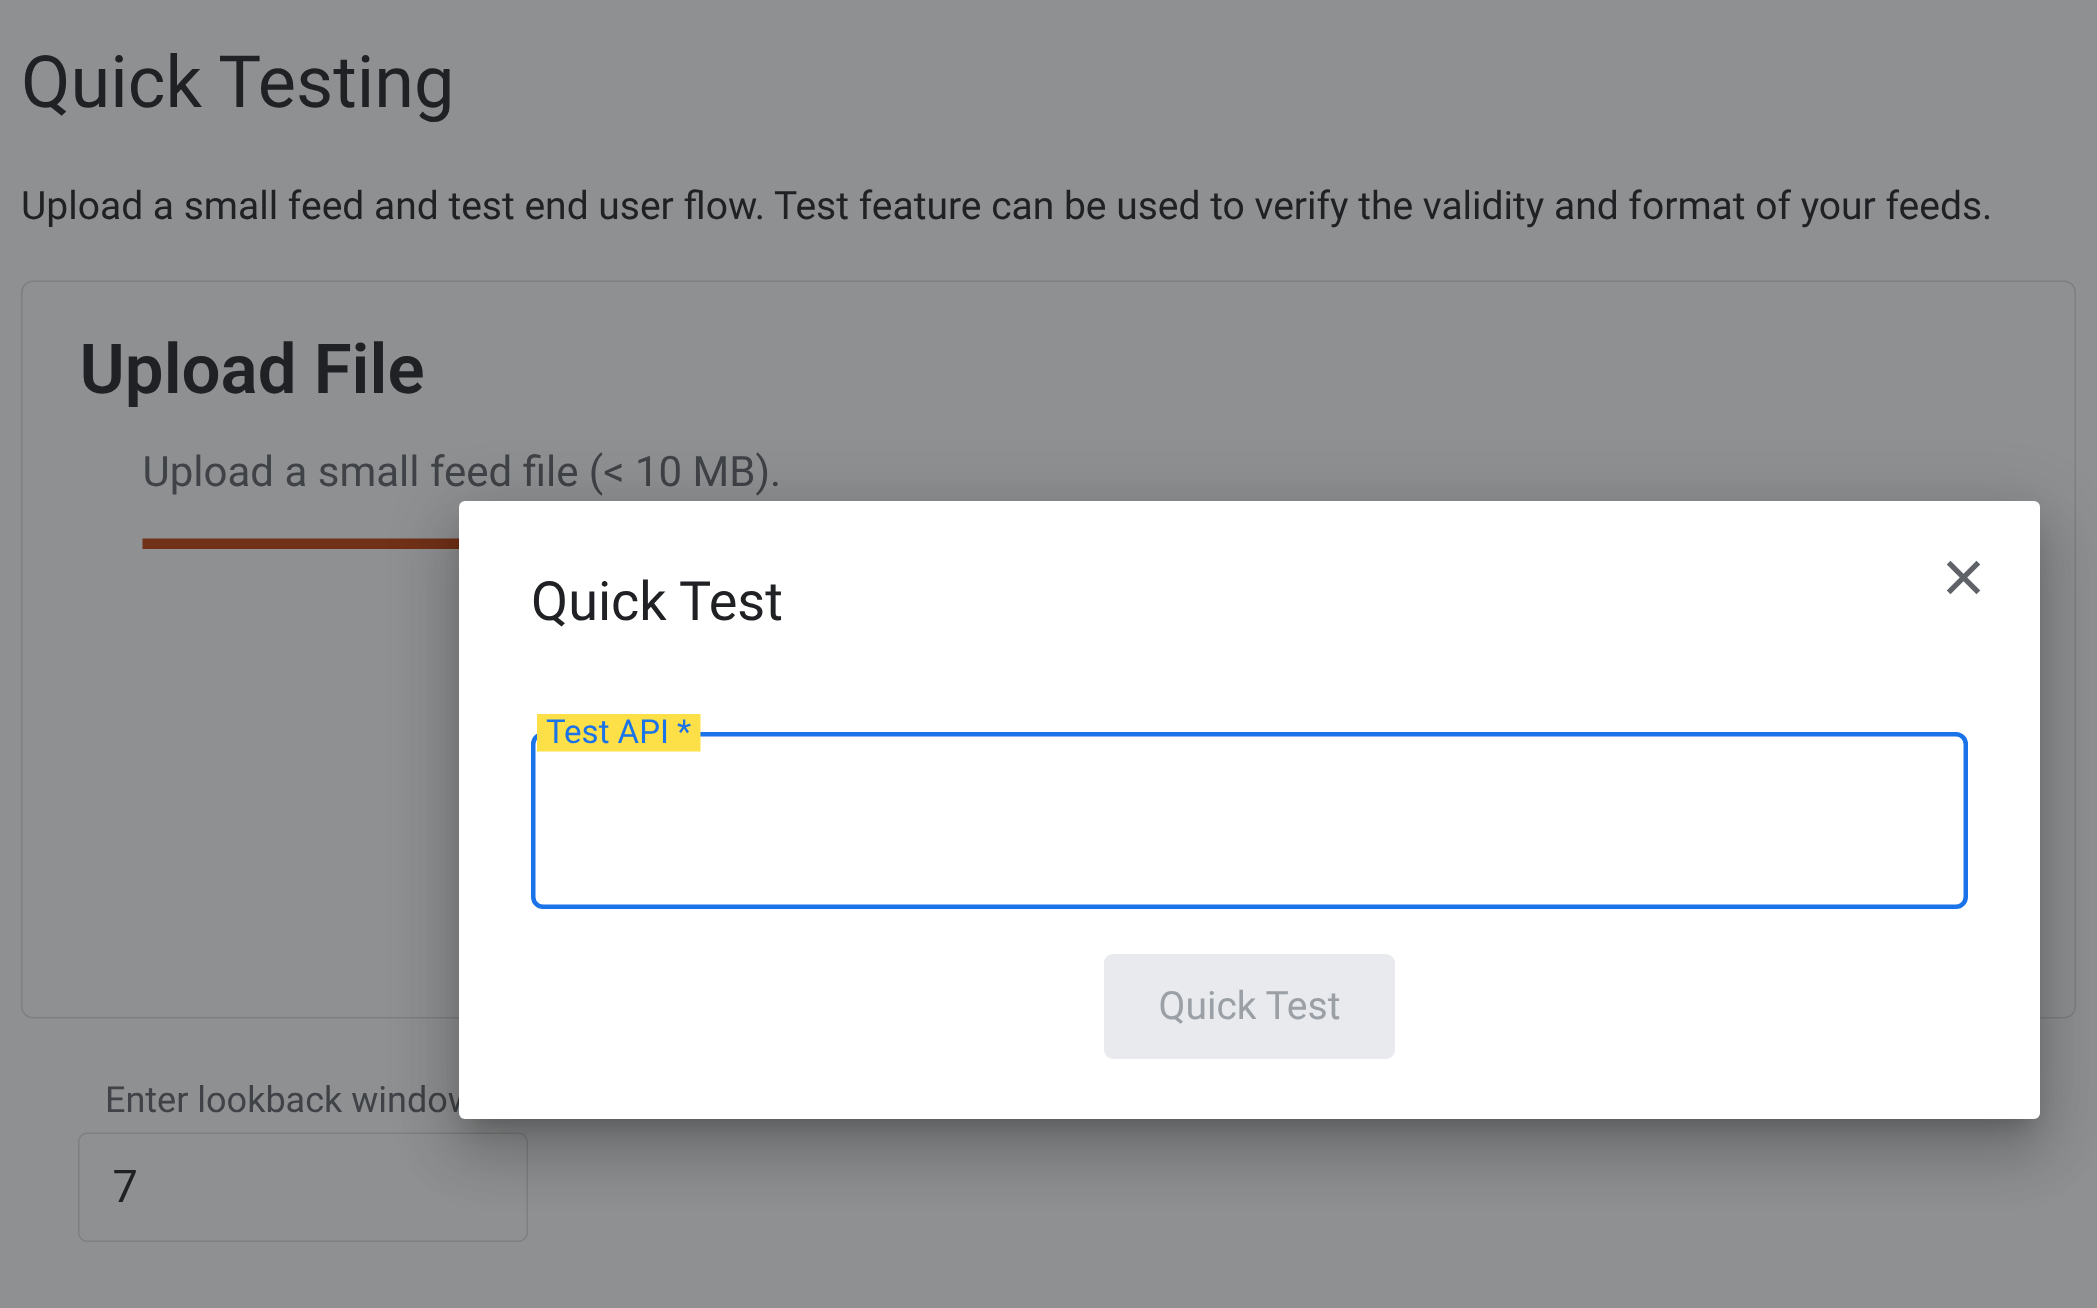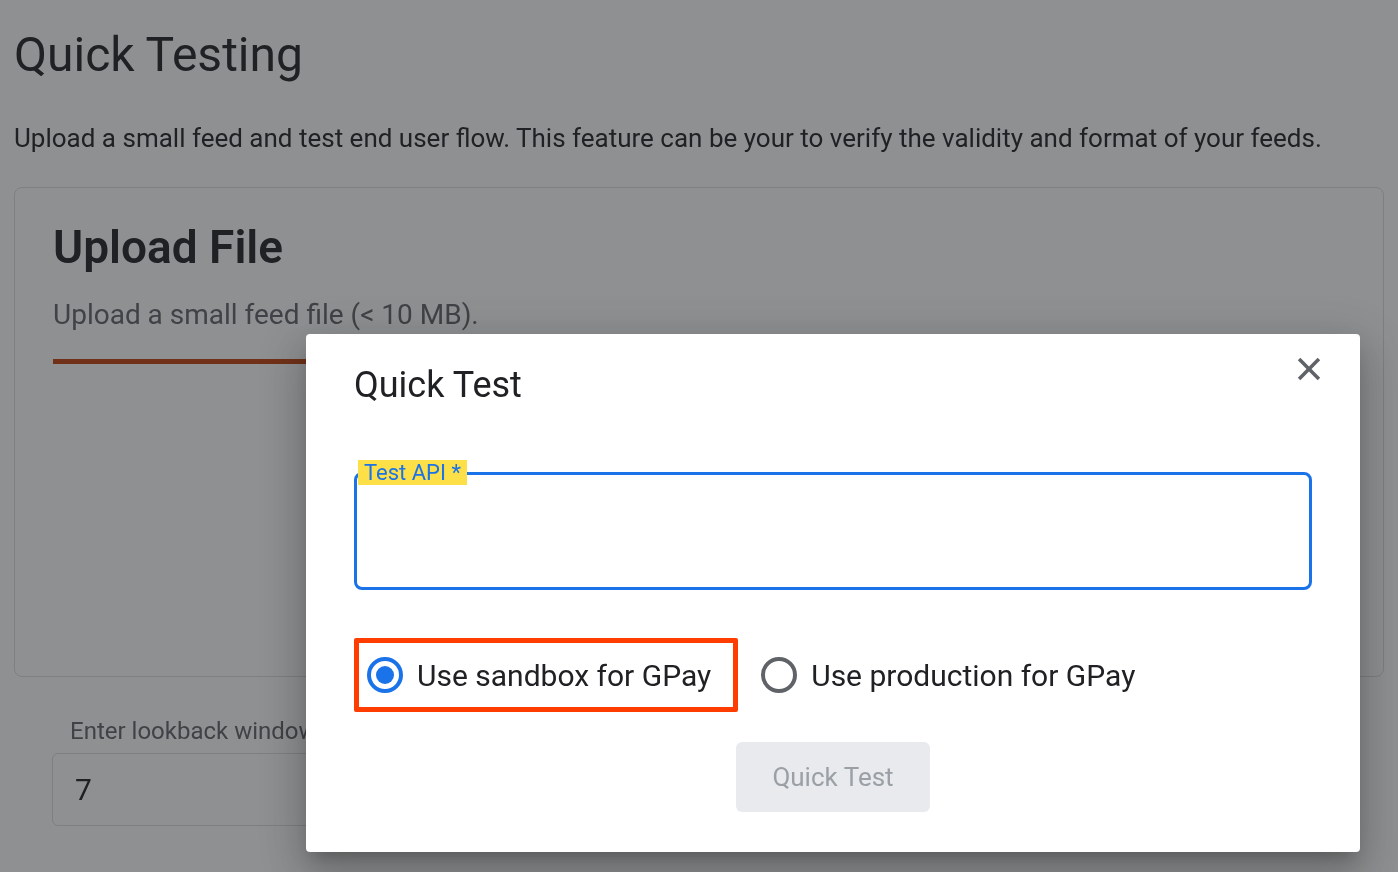--- a/index.html
+++ b/index.html
@@ -40,21 +40,22 @@
       font-size: 46px;
       font-weight: 600;
       color: #202124;
       margin-bottom: 24px;
     }
     .upload-subtitle {
       font-size: 28px;
       color: #5f6368;
       font-weight: 400;
       padding-bottom: 28px;
-      border-bottom: 5px solid #c2410c;
+      border-bottom: 7px solid #c2410c;
+      margin-left: 42px;
     }
     .upload-body {
       height: 280px;
     }
     .lookback-label {
       font-size: 24px;
       color: #5f6368;
       margin-left: 56px;
       margin-bottom: 8px;
     }
@@ -76,21 +77,21 @@
       pointer-events: none;
     }
     .dialog {
       position: absolute;
       left: 306px;
       top: 334px;
       width: 1054px;
       background: #fff;
       border-radius: 4px;
       box-shadow: 0 24px 38px 3px rgba(0,0,0,0.14), 0 9px 46px 8px rgba(0,0,0,0.12), 0 11px 15px -7px rgba(0,0,0,0.2);
-      padding: 30px 48px 40px 48px;
+      padding: 46px 48px 40px 48px;
     }
     .dialog-header {
       display: flex;
       justify-content: space-between;
       align-items: flex-start;
     }
     .dialog-title {
       font-size: 36px;
       font-weight: 400;
       color: #202124;
@@ -190,21 +191,21 @@
       color: #9aa0a6;
       font-family: inherit;
       cursor: not-allowed;
     }
   </style>
 </head>
 <body>
 
 <div class="page">
   <h1 class="page-title">Quick Testing</h1>
-  <p class="page-subtitle">Upload a small feed and test end user flow. This feature can be your to verify the validity and format of your feeds.</p>
+  <p class="page-subtitle">Upload a small feed and test end user flow. Test feature can be used to verify the validity and format of your feeds.</p>
 
   <div class="upload-card">
     <h2 class="upload-title">Upload File</h2>
     <p class="upload-subtitle">Upload a small feed file (&lt; 10 MB).</p>
     <div class="upload-body"></div>
   </div>
 
   <div class="lookback-label">Enter lookback window</div>
   <input class="lookback-input" value="7" style="">
 </div>
@@ -220,27 +221,17 @@
         <line x1="19" y1="5" x2="5" y2="19"></line>
       </svg>
     </button>
   </div>
 
   <div class="field-wrap">
     <label class="field-label">Test API *</label>
     <input class="field-input" value="" style="">
   </div>
 
-  <div class="radio-row">
-    <label class="radio-opt highlight">
-      <span class="radio-circle selected"></span>
-      <span class="radio-label">Use sandbox for GPay</span>
-    </label>
-    <label class="radio-opt">
-      <span class="radio-circle unselected"></span>
-      <span class="radio-label">Use production for GPay</span>
-    </label>
-  </div>
 
   <div class="dialog-footer">
     <button class="primary-btn" disabled="">Quick Test</button>
   </div>
 </div>
 
 </body></html>

